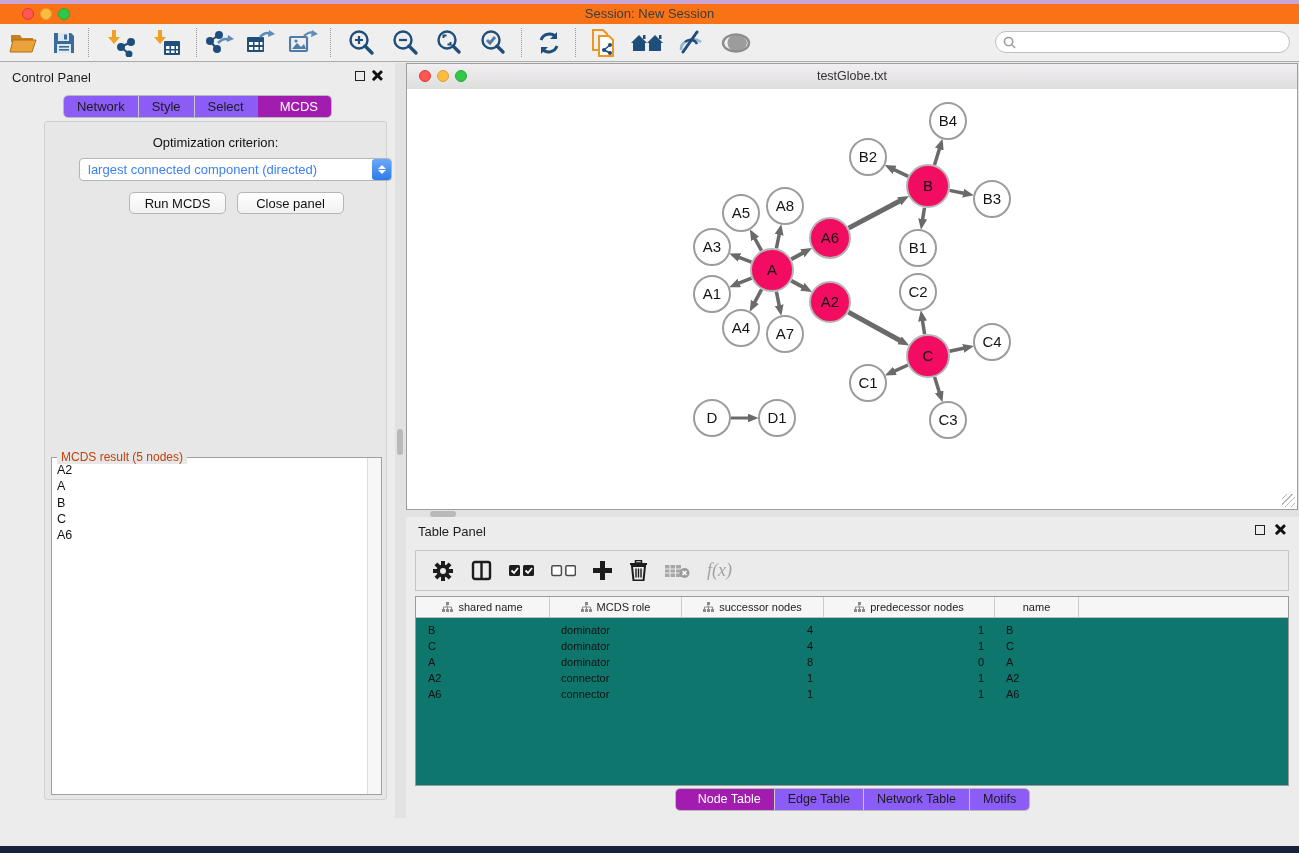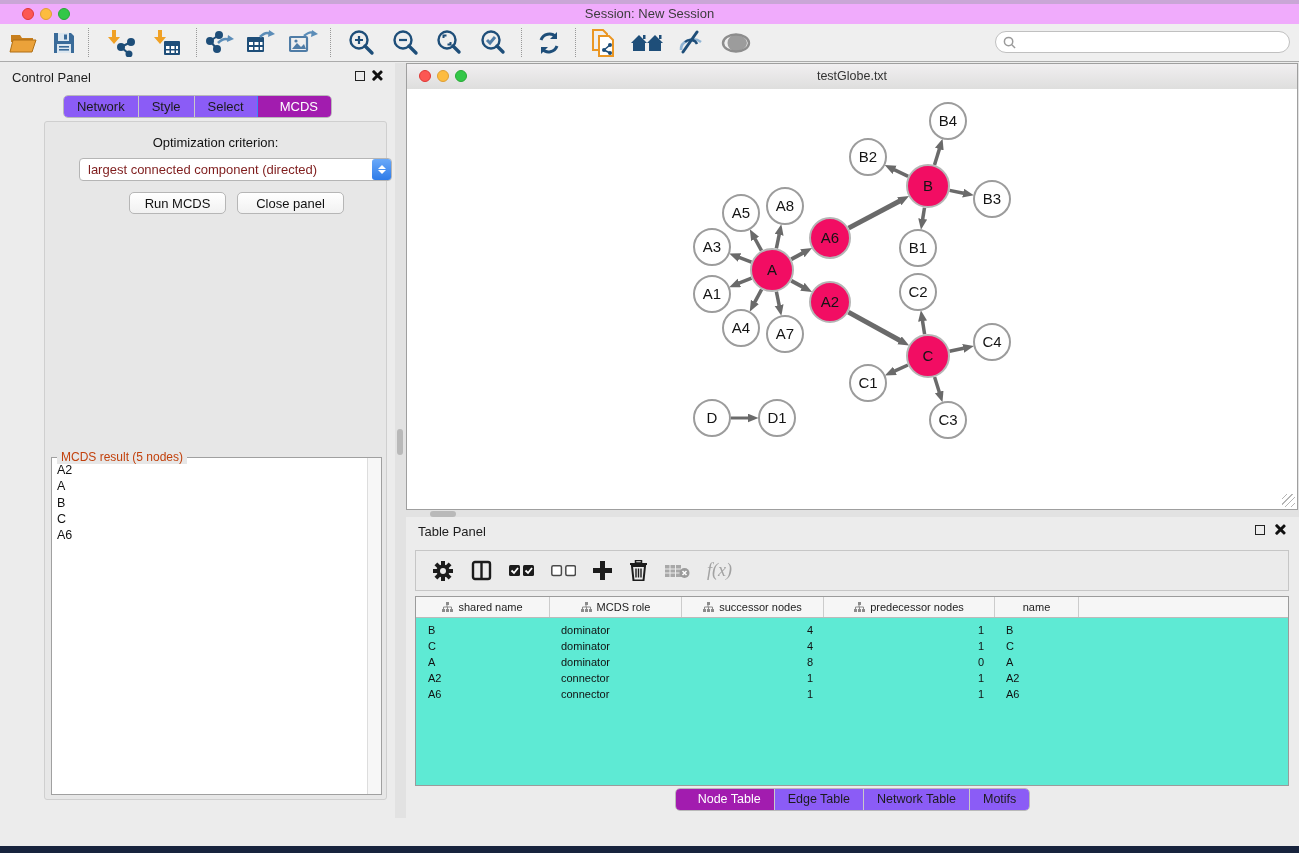--- a/index.html
+++ b/index.html
@@ -1,21 +1,21 @@
 <!DOCTYPE html>
 <html><head>
 <meta charset="utf-8">
 <style>
   html,body{margin:0;padding:0;background:#888;}
   .app{position:relative;width:1299px;height:853px;background:#ececec;
        font-family:"Liberation Sans",sans-serif;overflow:hidden;
        -webkit-font-smoothing:antialiased;color:#222;}
   
   .top-strip{position:absolute;left:0;top:0;width:100%;height:4px;background:#c9a6d6;}
-  .titlebar{position:absolute;left:0;top:4px;width:100%;height:20px;background:#f0abfc;}
+  .titlebar{position:absolute;left:0;top:4px;width:100%;height:20px;background:#f97316;}
   .lights{position:absolute;left:22px;top:4px;display:flex;gap:6px;}
   .light{width:12px;height:12px;border-radius:50%;}
   .light.red{background:#fc5753;border:1px solid #df3734;box-sizing:border-box;}
   .light.yellow{background:#fdbc40;border:1px solid #de9f34;box-sizing:border-box;}
   .light.green{background:#33c748;border:1px solid #27aa35;box-sizing:border-box;}
   .titlebar .title{position:absolute;left:0;right:0;top:2px;text-align:center;
        font-size:13px;color:#3c3c3c;}
   .toolbar{position:absolute;left:0;top:24px;width:100%;height:38px;background:#efefef;
        border-bottom:1px solid #ababab;box-sizing:border-box;}
   .tb-btn{position:absolute;top:3px;width:34px;height:32px;display:flex;
@@ -40,21 +40,21 @@
   .seg{display:flex;border:1px solid #b9b9b9;border-radius:5px;overflow:hidden;background:#fff;height:21px;}
   .seg .tab{padding:0 13px;font-size:13px;line-height:21px;color:#1c1c1c;background:#8b5cf6;
        border-left:1px solid #c9c9c9;cursor:default;}
   .seg .tab:first-child{border-left:none;}
   .seg .tab.active{background:#a21caf;color:#fff;border-left-color:#3c87f8;padding-left:22px;}
   .cp-content{position:absolute;left:8px;right:8px;top:58px;bottom:18px;background:#e7e7e7;
        border:1px solid #cfcfcf;border-radius:3px;box-sizing:border-box;margin-left:36px;}
   .opt-label{position:absolute;left:0;right:0;top:13px;text-align:center;font-size:13px;color:#111;}
   .combo{position:absolute;left:34px;top:36px;width:313px;height:23px;background:#fff;
        border:1px solid #b5b5b5;border-radius:4px;box-sizing:border-box;display:flex;align-items:center;}
-  .combo .value{flex:1;font-size:13px;padding-left:8px;color:#7f1d1d;white-space:nowrap;overflow:hidden;}
+  .combo .value{flex:1;font-size:13px;padding-left:8px;color:#3b82f6;white-space:nowrap;overflow:hidden;}
   .combo .stepper{width:19px;height:21px;border-radius:3px;background:linear-gradient(#6aa9f9,#2e7be8);
        display:flex;flex-direction:column;align-items:center;justify-content:center;gap:1px;}
   .chev{width:0;height:0;border-left:4px solid transparent;border-right:4px solid transparent;}
   .chev.up{border-bottom:4.5px solid #fff;}
   .chev.down{border-top:4.5px solid #fff;}
   .cp-btn{position:absolute;top:70px;height:22px;background:linear-gradient(#ffffff,#f1f1f1);
        border:1px solid #b6b6b6;border-radius:5px;font-size:13px;color:#111;
        display:flex;align-items:center;justify-content:center;box-sizing:border-box;}
   .result-box{position:absolute;left:6px;right:4px;top:335px;bottom:4px;border:1px solid #a0a0a0;background:#fff;}
   .result-legend{position:absolute;top:-8px;left:5px;background:#e7e7e7;padding:0 4px;font-size:12px;color:#c2410c;}
@@ -73,21 +73,21 @@
   .net-canvas svg{position:absolute;left:0;top:0;}
   .resize-grip{position:absolute;right:2px;bottom:2px;width:13px;height:13px;
        background:repeating-linear-gradient(135deg,transparent 0 3px,#b5b5b5 3px 4px);}
   .h-handle{position:absolute;left:430px;top:448px;width:26px;height:6px;background:#b9b9b9;border-radius:3px;}
   
   .table-panel{position:absolute;left:406px;top:454px;width:893px;height:301px;background:#ececec;}
   .tp-toolbar{position:absolute;left:9px;right:10px;top:33px;height:41px;background:#ebebeb;
        border:1px solid #c6c6c6;box-sizing:border-box;display:flex;align-items:center;gap:17px;padding-left:16px;}
   .tp-icon{display:flex;align-items:center;justify-content:center;}
   .fx{font-family:"Liberation Serif",serif;font-style:italic;font-size:18px;color:#a2a2a2;}
-  .tp-table{position:absolute;left:9px;right:10px;top:79px;height:190px;background:#5eead4;
+  .tp-table{position:absolute;left:9px;right:10px;top:79px;height:190px;background:#0f766e;
        border:1px solid #9b9b9b;box-sizing:border-box;overflow:hidden;font-size:11px;}
   .tp-row{display:grid;grid-template-columns:133px 132px 142px 171px 84px 1fr;}
   .tp-head{background:#f6f6f6;border-bottom:1px solid #bbb;height:20px;}
   .tp-head .cell{display:flex;align-items:center;justify-content:center;gap:5px;
        border-left:1px solid #ccc;color:#222;height:20px;box-sizing:border-box;}
   .tp-head .cell:first-child{border-left:none;}
   .tp-body .tp-row{height:16px;line-height:16px;}
   .tp-body .cell{padding-left:12px;white-space:nowrap;color:#111;}
   .tp-body .cell.num{text-align:right;padding-right:10px;padding-left:0;}
   .tp-body .tp-row:first-child{margin-top:4px;}

